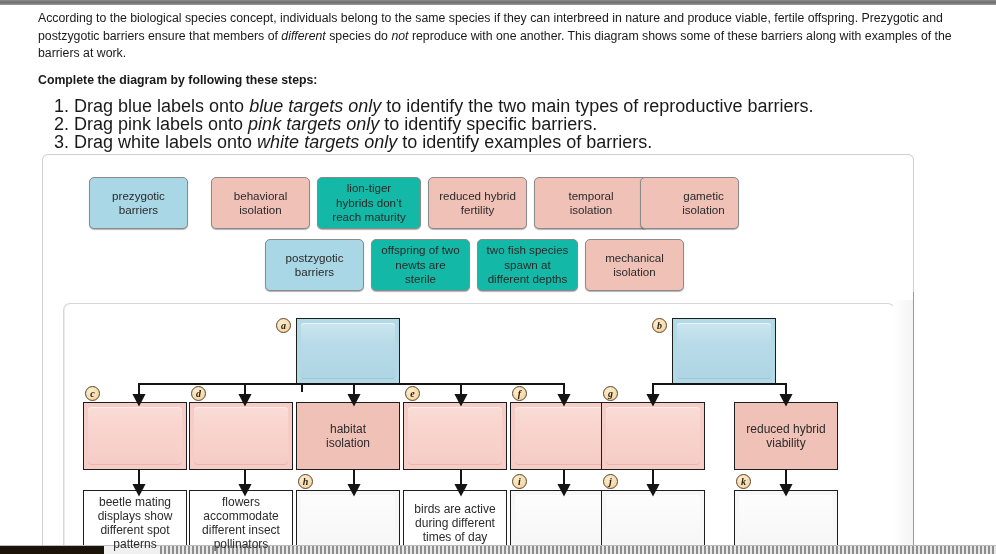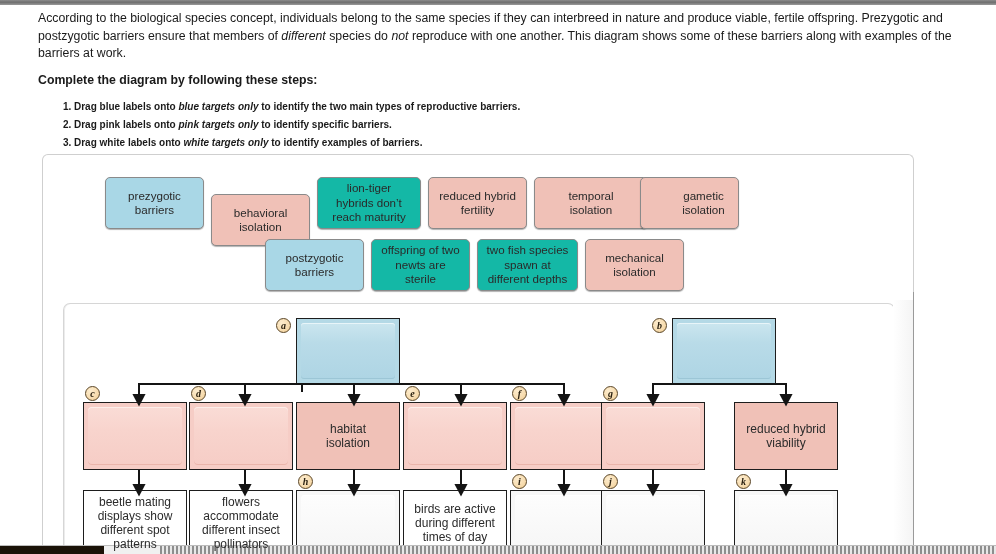--- a/index.html
+++ b/index.html
@@ -20,21 +20,21 @@
 
   
   .intro {
     position:absolute; left:38px; top:10px; width:930px;
     font-size:12.3px; line-height:17.5px; color:#1a1a1a;
   }
   .intro p { margin:0 0 9px 0; }
   .intro .bold { font-weight:bold; }
   .intro em { font-style:italic;text-align:center; }
   ol.steps { margin:4px 0 0 0; padding-left:36px; }
-  ol.steps li { font-weight:bold; font-size:10px; line-height:17px; margin-bottom:1px; }
+  ol.steps li { font-weight:normal; font-size:18px; line-height:17px; margin-bottom:1px; }
   ol.steps li em { font-style:italic; }
 
   
   .activity {
     position:absolute; left:42px; top:154px; width:872px; height:400px;
     border:1px solid #cfcfcf; border-bottom:none;
     border-radius:6px 6px 0 0;
     background:#fff;
   }
 
@@ -158,23 +158,23 @@
       <li><span>Drag blue labels onto </span><em>blue targets only</em><span> to identify the two main types of reproductive barriers.</span></li>
       <li><span>Drag pink labels onto </span><em>pink targets only</em><span> to identify specific barriers.</span></li>
       <li><span>Drag white labels onto </span><em>white targets only</em><span> to identify examples of barriers.</span></li>
     </ol>
   </div>
 
   <div class="activity">
 
     <div class="bank">
 
-      <div class="lbl blue" style="left:62px;  top:22px; width:99px;  height:52px;"><span class="t">prezygotic
+      <div class="lbl blue" style="left:46px;  top:22px; width:99px;  height:52px;"><span class="t">prezygotic
 barriers</span></div>
-      <div class="lbl pink" style="left:168px; top:22px; width:99px;  height:52px;margin-top:17px;"><span class="t">behavioral
+      <div class="lbl pink" style="left:168px; top:22px; width:99px;  height:52px;"><span class="t">behavioral
 isolation</span></div>
       <div class="lbl white" style="left:274px; top:22px; width:104px; height:52px;"><span class="t">lion-tiger
 hybrids don’t
 reach maturity</span></div>
       <div class="lbl pink" style="left:385px; top:22px; width:99px;  height:52px;"><span class="t">reduced hybrid
 fertility</span></div>
       <div class="lbl pink" style="left:491px; top:22px; width:114px;  height:52px;"><span class="t">temporal
 isolation</span></div>
       <div class="lbl pink" style="left:597px; top:22px; width:99px;  height:52px;padding-left:32px;"><span class="t">gametic
 isolation</span></div>

